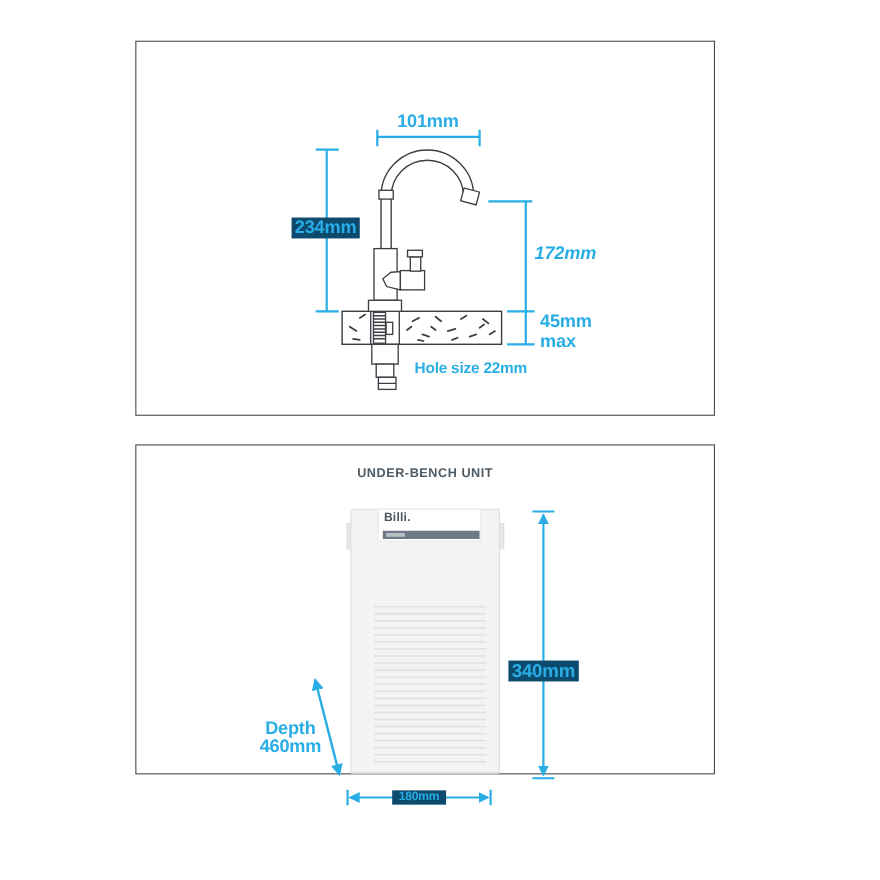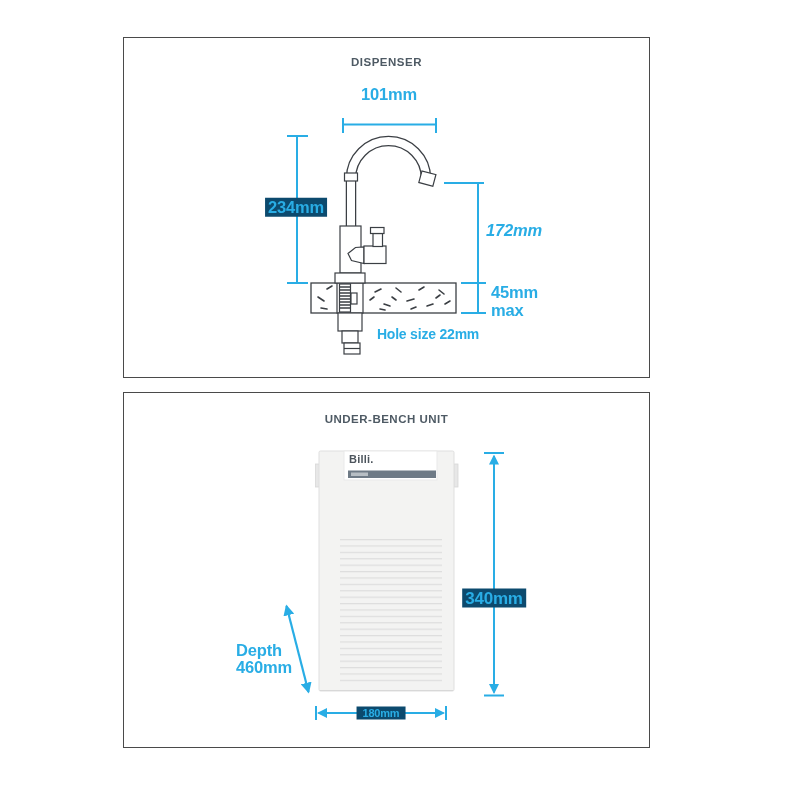--- a/index.html
+++ b/index.html
@@ -1,38 +1,37 @@
 <!DOCTYPE html>
 <html><head>
 <meta charset="utf-8">
 <style>
   html,body{margin:0;padding:0;background:#ffffff;}
   body{width:800px;height:800px;position:relative;font-family:"Liberation Sans",sans-serif;-webkit-font-smoothing:antialiased;}
   .sheet{position:absolute;inset:0;}
   .panel{position:absolute;left:123px;width:527px;background:#fff;border:1.5px solid #4a4a4a;box-sizing:border-box;}
   .panel-dispenser{top:37px;height:341px;}
-  .panel-underbench{top:392px;height:356px;}
+  .panel-underbench{top:404px;height:300px;}
   .panel-title{position:absolute;left:0;width:100%;text-align:center;color:#4E5A64;font-size:11.5px;font-weight:600;letter-spacing:.5px;}
   .panel-dispenser .panel-title{top:18px;}
   .panel-underbench .panel-title{top:20px;}
   svg.draw{position:absolute;left:0;top:0;display:block;}
   .dim{position:absolute;color:#29ADE5;font-weight:bold;font-size:16.5px;letter-spacing:-.2px;white-space:nowrap;line-height:1.0;}
   .dim.center{transform:translate(-50%,-50%);background:#0c4a6e;padding:1px 3px;}
   .dim.cx{transform:translateX(-50%);}
   .dim .sub{display:block;margin-top:1px;}
-  .dim-stack{line-height:1.05;}
+  .dim-stack{text-align:center;line-height:1.05;}
   .brand{position:absolute;left:225px;top:60px;color:#4D555D;font-size:11px;font-weight:bold;letter-spacing:.2px;}
 </style>
 </head>
 <body>
 
 <div class="sheet">
 
   <div class="panel panel-dispenser">
-    <div class="panel-title">DISPENSER</div>
 
     <svg class="draw" width="524" height="338" viewBox="0 0 524 338">
 
       <g>
         <rect x="187" y="245" width="145" height="30" fill="#fff" stroke="#3B3F44" stroke-width="1.3"></rect>
         <g stroke="#3B3F44" stroke-width="1.6" stroke-linecap="round">
           <path d="M194,259L200,263 M203,251L208,248 M197,270L203,271
                    M246,262L250,259 M251,254L257,251 M260,266L266,268
                    M272,250L277,254 M283,263L290,261 M295,252L300,249
                    M303,268L309,266 M315,252L320,256 M321,266L326,263
@@ -70,21 +69,21 @@
         <rect x="211" y="235" width="30" height="10"></rect>
       </g>
       <g stroke="#3B3F44" stroke-width="1.2" fill="#fff">
         <polygon points="240,209 240,225.5 227.5,222.5 224,215.5 231.5,209.5"></polygon>
         <rect x="240" y="208" width="22" height="17.5"></rect>
         <rect x="249" y="195.5" width="9.5" height="13"></rect>
         <rect x="246.5" y="189.5" width="13.5" height="6"></rect>
       </g>
     </svg>
 
-    <div class="dim cx" style="left:265px;top:48px;">101mm</div>
+    <div class="dim cx" style="left:265px;top:64px;">101mm</div>
     <div class="dim center" style="left:172px;top:169px;">234mm</div>
     <div class="dim" style="left:362px;top:184px;font-style:italic;">172mm</div>
     <div class="dim" style="left:367px;top:246px;"><span>45mm</span><span class="sub">max</span></div>
     <div class="dim cx" style="left:304px;top:289px;font-size:14px;">Hole size 22mm</div>
   </div>
 
   <div class="panel panel-underbench">
     <div class="panel-title">UNDER-BENCH UNIT</div>
 
     <svg class="draw" width="524" height="349" viewBox="0 0 524 349">

